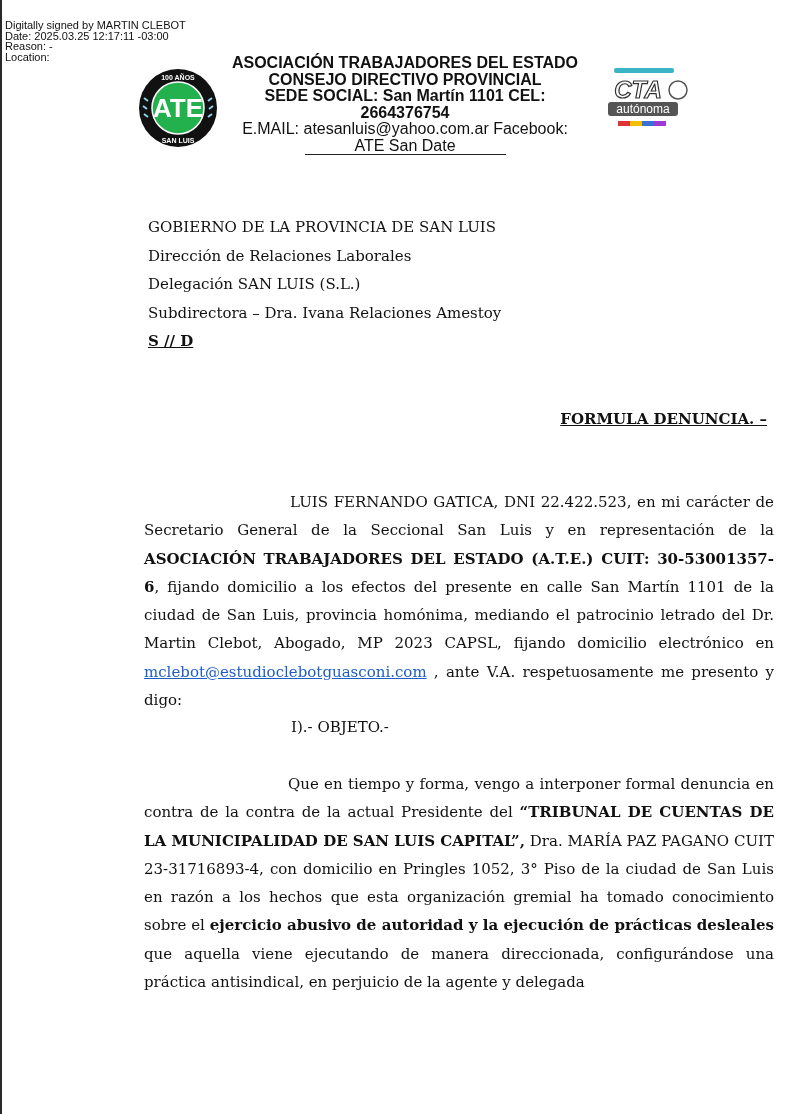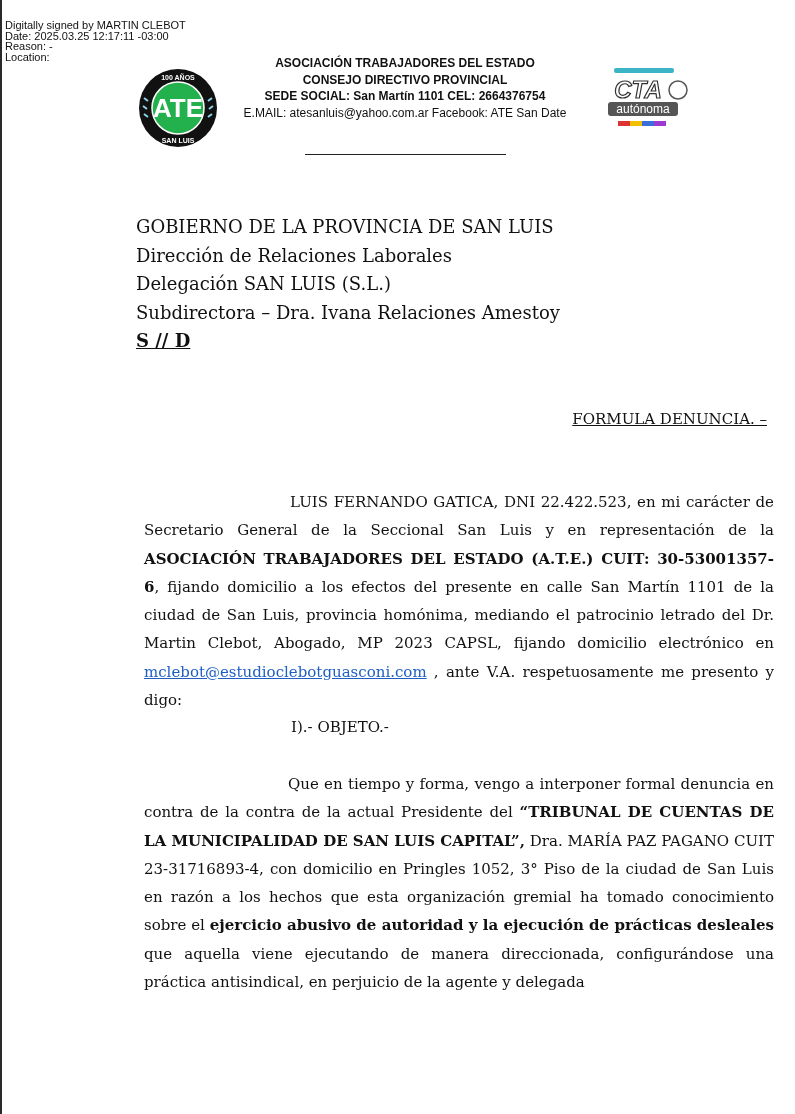--- a/index.html
+++ b/index.html
@@ -8,33 +8,33 @@
       background: #ffffff; position: relative;
       font-family: "DejaVu Serif", serif; color: #111;
     }
     .left-border { position: absolute; left: 0; top: 0; width: 2px; height: 1114px; background: #2a2a2a; }
     .sig {
       position: absolute; left: 5px; top: 20px;
       font-family: "Liberation Sans", sans-serif; font-size: 11px; line-height: 10.5px; color: #111;
     }
     .header-center {
       position: absolute; left: 230px; width: 350px; top: 55px; text-align: center;
-      font-family: "Liberation Sans", sans-serif; font-size: 12px; line-height: 16.5px; color: #111;
+      font-family: "Liberation Sans", sans-serif; font-size: 16px; line-height: 16.5px; color: #111;
     }
     .header-center .b { font-weight: bold; }
     .header-rule { position: absolute; left: 305px; top: 154px; width: 201px; height: 1px; background: #222; }
     .logo-ate { position: absolute; left: 138px; top: 68px; width: 80px; height: 80px; }
     .logo-cta { position: absolute; left: 598px; top: 66px; width: 96px; height: 68px; }
 
-    .addr { position: absolute; left: 136px; top: 213px; font-size: 18px; line-height: 28.5px; }
+    .addr { position: absolute; left: 148px; top: 213px; font-size: 15px; line-height: 28.5px; }
     .addr div { white-space: nowrap; }
     .sd { font-weight: bold; text-decoration: underline; white-space: pre; }
 
     .title-right {
-      position: absolute; right: 28px; top: 410px; font-weight: normal; text-decoration: underline; font-size: 15px;
+      position: absolute; right: 28px; top: 410px; font-weight: bold; text-decoration: underline; font-size: 15px;
     }
     .para {
       position: absolute; left: 144px; width: 630px; font-size: 15px; line-height: 28.3px;
       text-align: justify;
       margin-top: 26px;
     }
     .p1 { top: 462px; text-indent: 146px; }
     .p1 .link { color: #1f5fc4; text-decoration: underline; }
     .sec-title { position: absolute; left: 291px; top: 718px; font-weight: normal; font-size: 15px; }
     .p2 { top: 744px; text-indent: 144px; }

